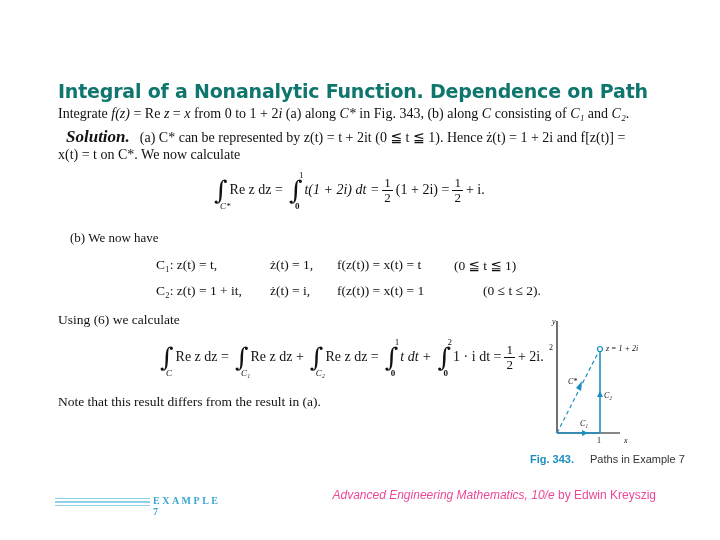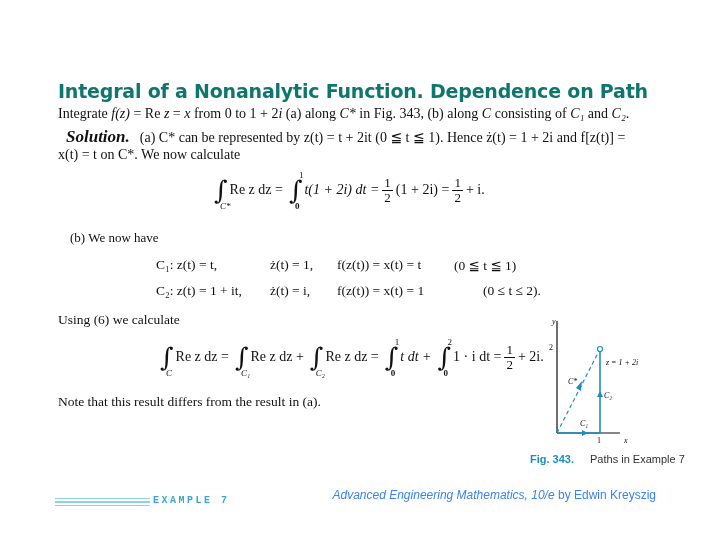--- a/index.html
+++ b/index.html
@@ -18,22 +18,22 @@
   .frac { display:inline-flex; flex-direction:column; align-items:center; margin:0 3px; font-size:13px; line-height:1.05; }
   .frac .num { border-bottom:1px solid #111; padding:0 2px; }
   .sp { display:inline-block; width:6px; }
   .tbl { font-size:13.5px; }
   .tbl .c { position:absolute; white-space:nowrap; }
   .fig-cap { left:530px; top:453px; font-size:11px; font-family:"Liberation Sans", sans-serif; color:#333; white-space:nowrap; }
   .fig-cap .fn { color:#1b8fbf; font-weight:bold; margin-right:16px; }
   .example { left:55px; top:495px; width:175px; height:14px; }
   .ex-lines { position:absolute; left:0; top:3px; width:95px; }
   .ex-lines div { height:1.3px; background:#8fd0ea; margin-bottom:2px; }
-  .ex-label { position:absolute; left:98px; top:0px; font-family:Liberation Mono, monospace; font-weight:bold; font-size:10px; letter-spacing:2.5px; color:#3aa7d3; }
-  .footer { left:300px; top:487px; width:356px; text-align:right; font-family:"Liberation Sans", sans-serif; font-size:12px; color:#3b82f6; line-height:16px; }
+  .ex-label { position:absolute; left:98px; top:0px; font-family:Liberation Serif, serif; font-weight:bold; font-size:10px; letter-spacing:2.5px; color:#3aa7d3; }
+  .footer { left:300px; top:487px; width:356px; text-align:right; font-family:"Liberation Sans", sans-serif; font-size:12px; color:#ec4899; line-height:16px; }
 </style>
 </head>
 <body>
 
 <div class="abs title">Integral of a Nonanalytic Function. Dependence on Path</div>
 
 <div class="abs line" style="left:58px; top:106px;">
   <span>Integrate </span><i>f(z)</i><span> = Re </span><i>z</i><span> = </span><i>x</i><span> from 0 to 1 + 2</span><i>i</i><span> (a) along </span><i>C*</i><span> in Fig. 343, (b) along </span><i>C</i><span> consisting of </span><i>C₁</i><span> and </span><i>C₂</i><span>.</span>
 </div>
 
@@ -106,21 +106,21 @@
     <line x1="27" y1="118" x2="70" y2="118" stroke="#1b8fbf" stroke-width="1.6"></line>
     <polygon points="52,115 58,118 52,121" fill="#1b8fbf"></polygon>
     <line x1="70" y1="118" x2="70" y2="34" stroke="#1b8fbf" stroke-width="1.6"></line>
     <polygon points="67,82 70,76 73,82" fill="#1b8fbf"></polygon>
     <line x1="27" y1="118" x2="70" y2="34" stroke="#1b8fbf" stroke-width="1.2" stroke-dasharray="4,3"></line>
     <polygon points="46,73 52,66 51,76" fill="#1b8fbf"></polygon>
     <circle cx="70" cy="34" r="2.5" fill="#fff" stroke="#1b8fbf" stroke-width="1.2"></circle>
   </svg>
   <span class="abs" style="left:22px; top:2px; font-size:8px; font-style:italic;">y</span>
   <span class="abs" style="left:19px; top:28px; font-size:8px;">2</span>
-  <span class="abs" style="left:76px; top:43px; font-size:8px; font-style:italic; white-space:nowrap;">z = 1 + 2i</span>
+  <span class="abs" style="left:76px; top:29px; font-size:8px; font-style:italic; white-space:nowrap;">z = 1 + 2i</span>
   <span class="abs" style="left:38px; top:62px; font-size:8px; font-style:italic;">C*</span>
   <span class="abs" style="left:74px; top:76px; font-size:8px; font-style:italic;">C₂</span>
   <span class="abs" style="left:50px; top:104px; font-size:8px; font-style:italic;">C₁</span>
   <span class="abs" style="left:67px; top:121px; font-size:8px;">1</span>
   <span class="abs" style="left:94px; top:121px; font-size:8px; font-style:italic;">x</span>
 </div>
 
 <div class="abs fig-cap">
   <span class="fn">Fig. 343.</span><span>Paths in Example 7</span>
 </div>

